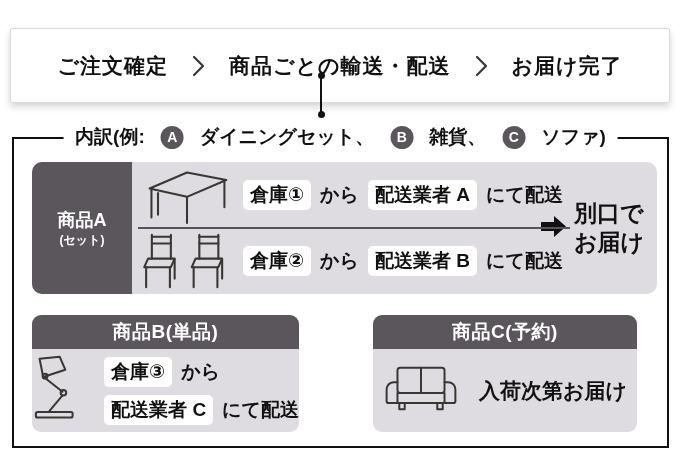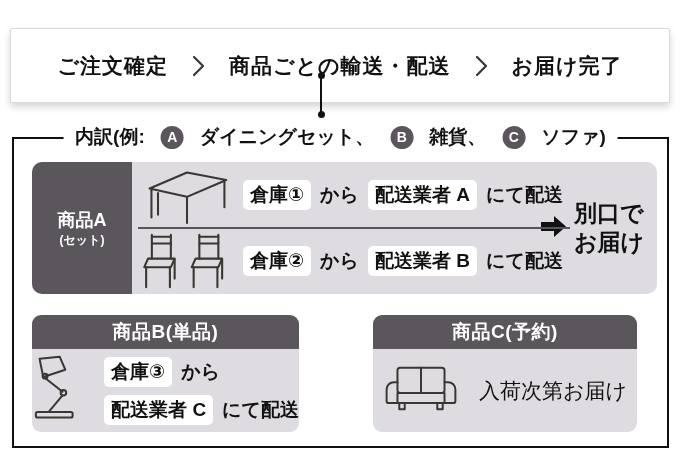--- a/index.html
+++ b/index.html
@@ -61,21 +61,21 @@
   .panel-c { left:359px; width:264px; }
   .panel-header { height:34px; border-radius:9px 9px 0 0;
     display:flex; align-items:center; justify-content:center;
     font-size:19px; font-weight:700; letter-spacing:.5px; }
   .panel-body { height:83px; border-radius:0 0 9px 9px;
     display:flex; align-items:center; }
   .pb-body { padding-left:24px; gap:22px;justify-content:flex-end; }
   .pb-lines { display:flex; flex-direction:column; gap:8px; align-items:flex-start; }
   .pb-line { display:flex; align-items:center; gap:9px; }
   .pc-body { justify-content:center; gap:20px; }
-  .pc-note { font-size:21px; font-weight:400; white-space:nowrap; }
+  .pc-note { font-size:21px; font-weight:700; white-space:nowrap; }
 
   svg .ln { stroke:#3a3633; stroke-width:2.2; fill:none; stroke-linecap:round; stroke-linejoin:round; }
   svg .fill { fill:#111; }
 </style>
 </head>
 <body>
 
 <div class="stage">
 
   <div class="flow-bar">

